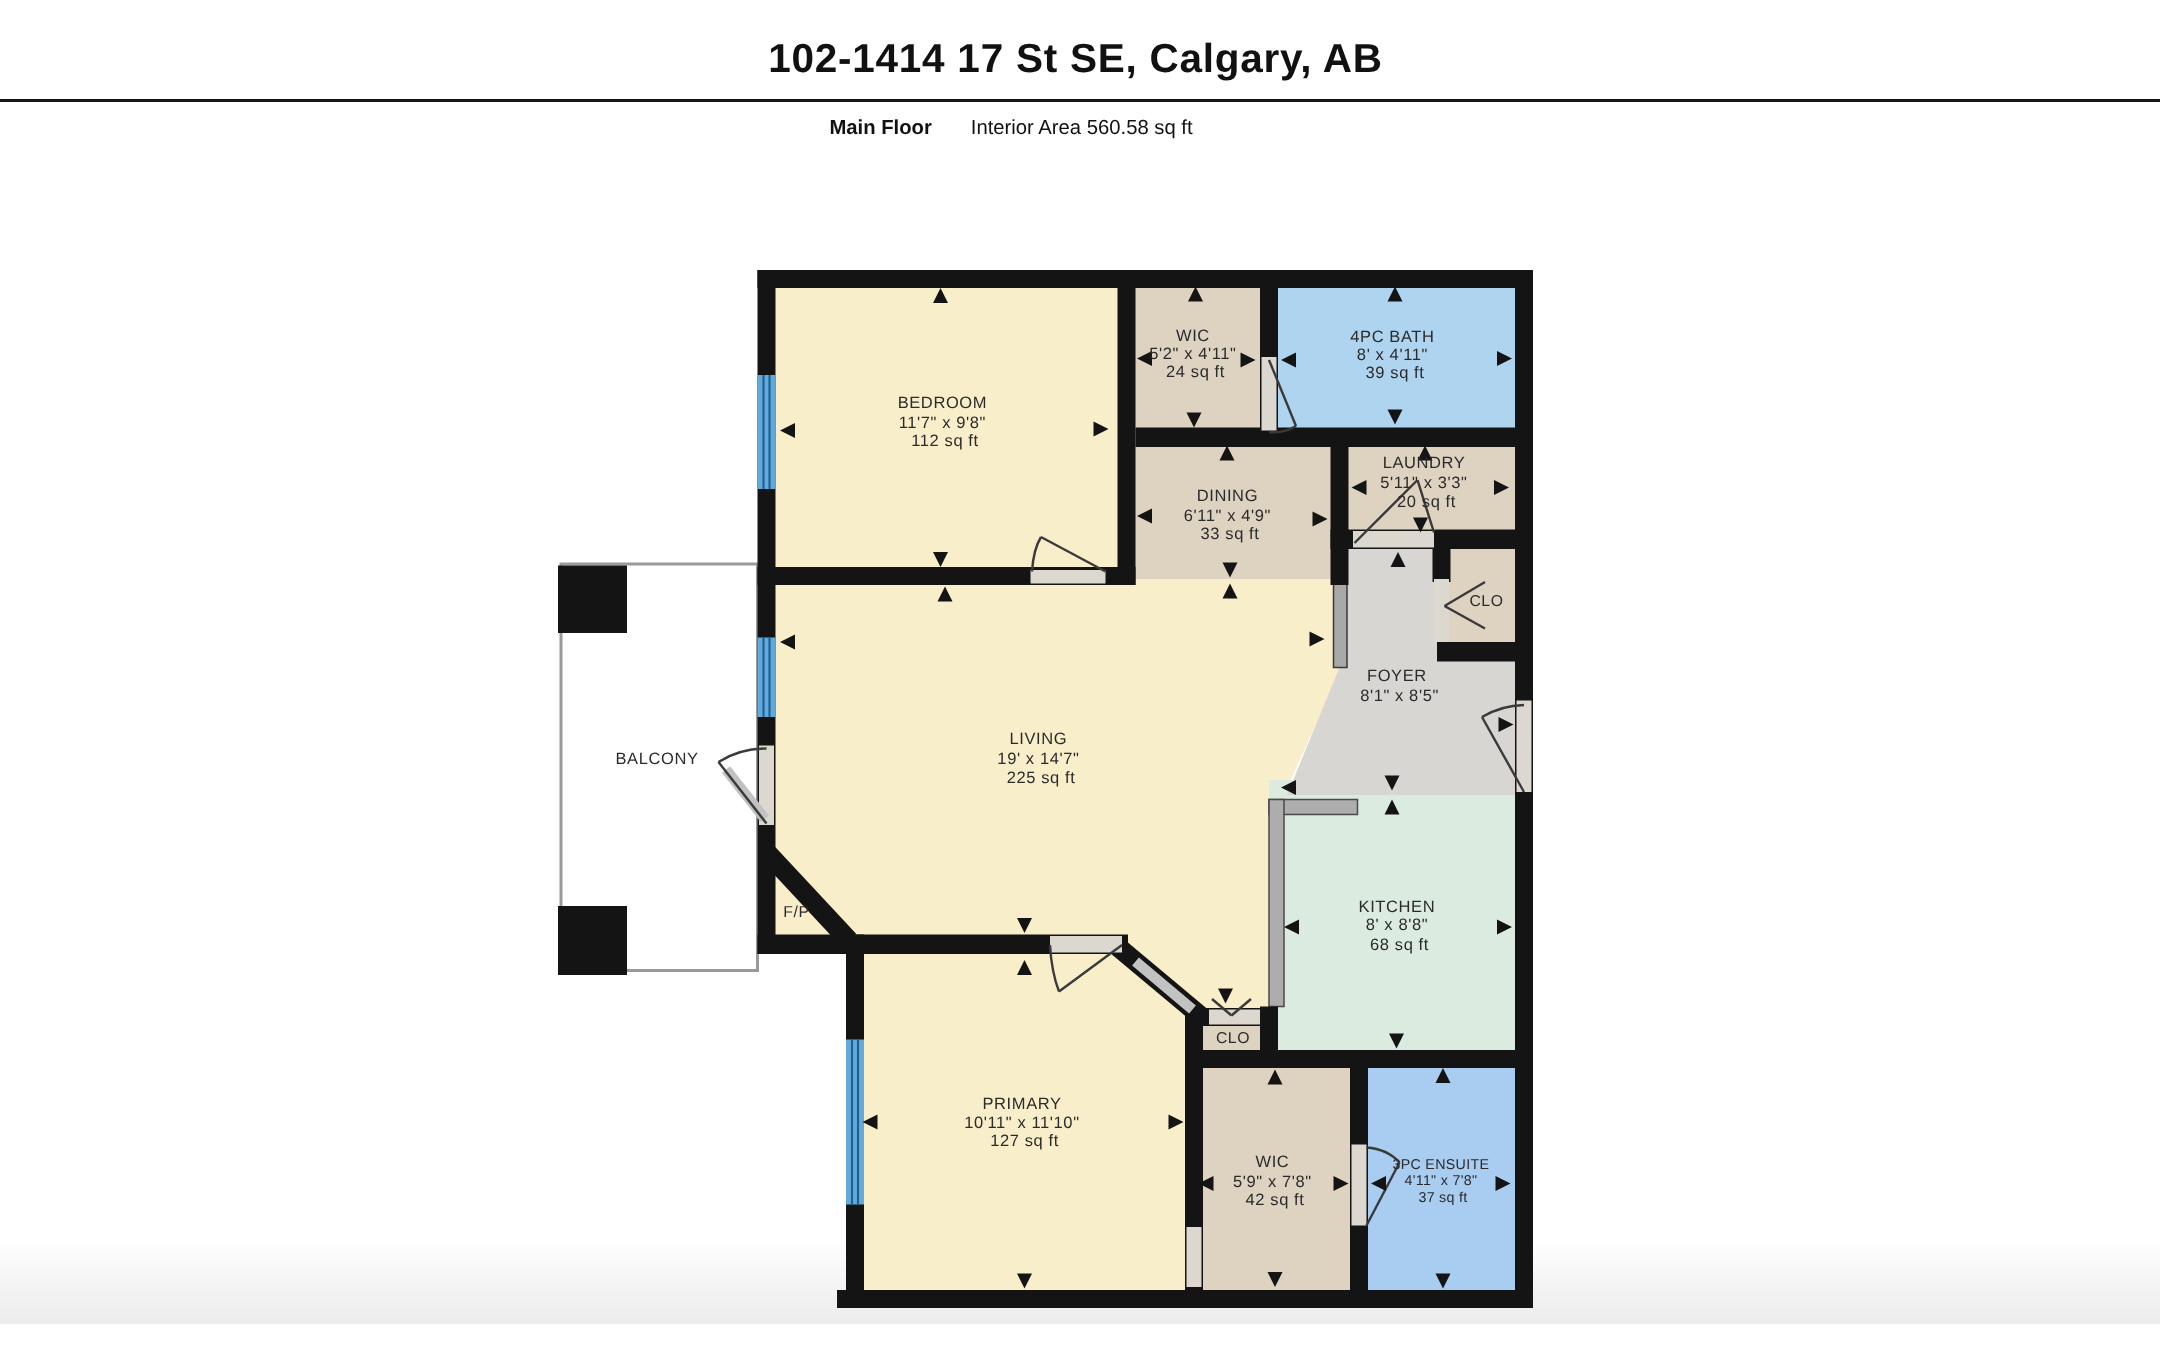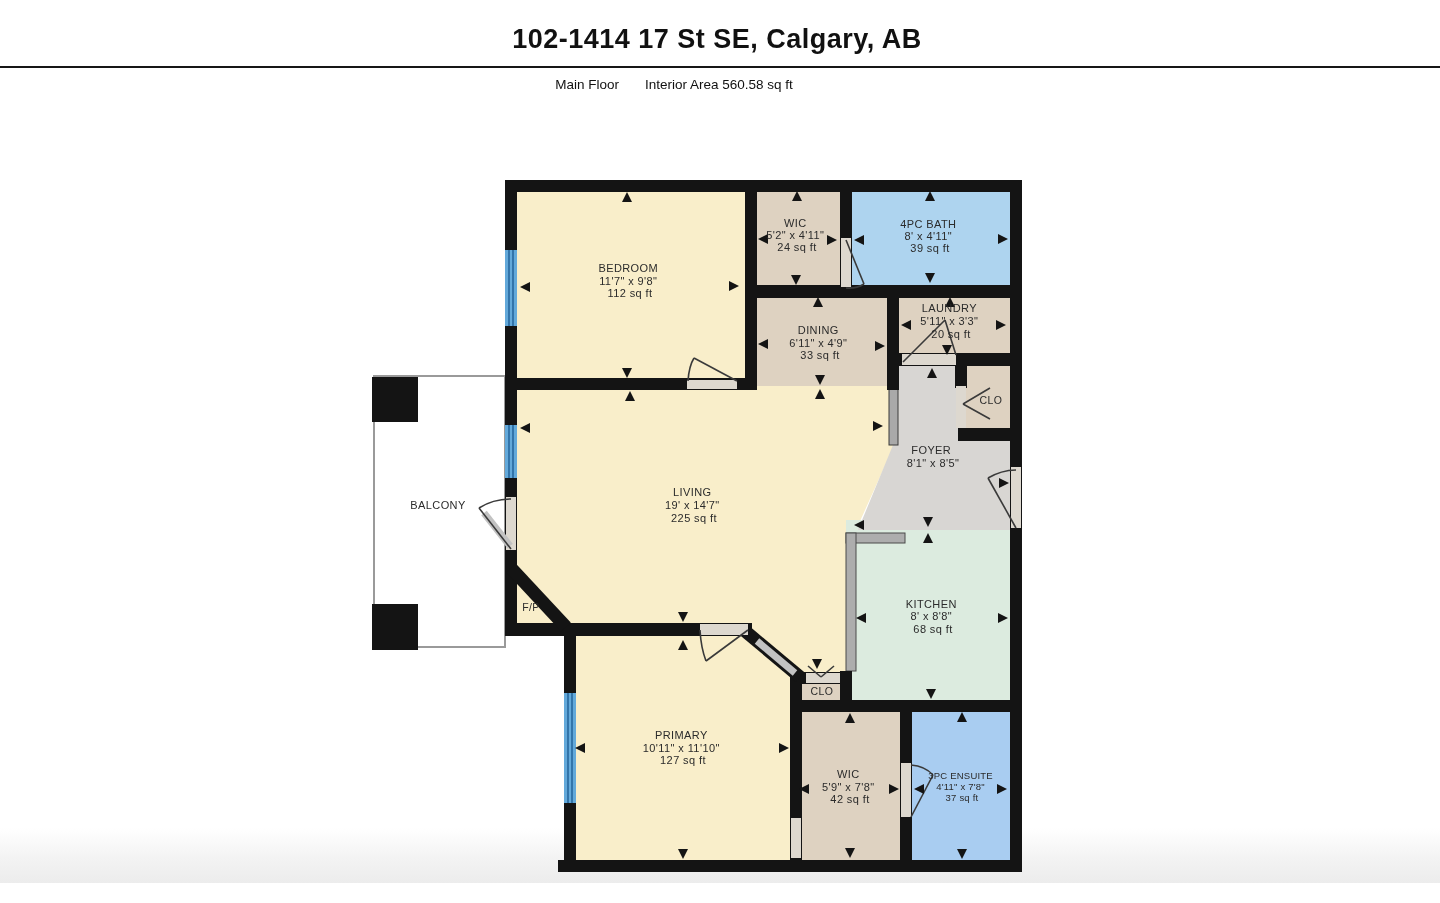--- a/index.html
+++ b/index.html
@@ -3,21 +3,21 @@
 <meta charset="utf-8">
 <style>
   html,body{margin:0;padding:0;background:#fff;}
   .page{position:relative;width:1440px;height:883px;background:#fff;overflow:hidden;
         font-family:"Liberation Sans",sans-serif;color:#111;}
   .hdr-title{margin:0;padding-top:24px;text-align:center;font-size:27px;font-weight:bold;
              letter-spacing:.5px;transform:translateX(-3px);}
   .hdr-rule{height:2px;background:#161616;margin-top:11px;}
   .hdr-sub{display:flex;justify-content:center;gap:26px;margin-top:9px;font-size:13.5px;
            transform:translateX(-46px);}
-  .hdr-sub .floor{font-weight:normal;}
+  .hdr-sub .floor{font-weight:bold;}
   .bottom-fade{position:absolute;left:0;bottom:0;width:100%;height:55px;
                background:linear-gradient(180deg,#ffffff 0%,#f3f3f3 55%,#ececec 100%);}
   svg.plan{position:absolute;left:0;top:0;pointer-events:none;}
   .w{fill:#141414;}
   .rl{font-size:11px;fill:#2b2b2b;letter-spacing:.4px;text-anchor:middle;}
   .rl.small{font-size:9.5px;letter-spacing:.2px;}
   .rl.tiny{font-size:10.5px;}
   .door{stroke:#3a3a3a;stroke-width:1.6;fill:none;}
   .slab{stroke:#c2c2c2;stroke-width:7;fill:none;}
   .opening{fill:#ddd8cf;}

